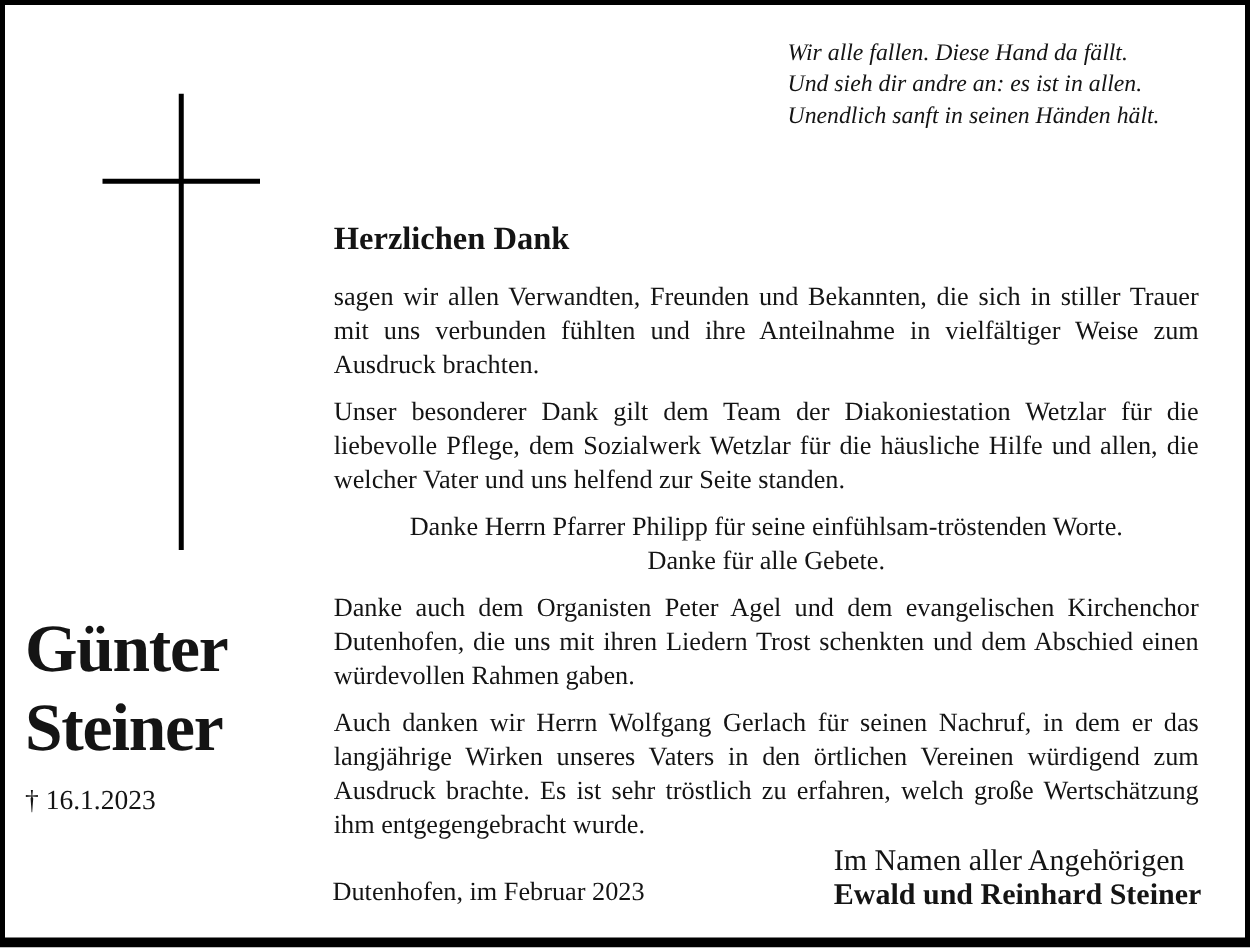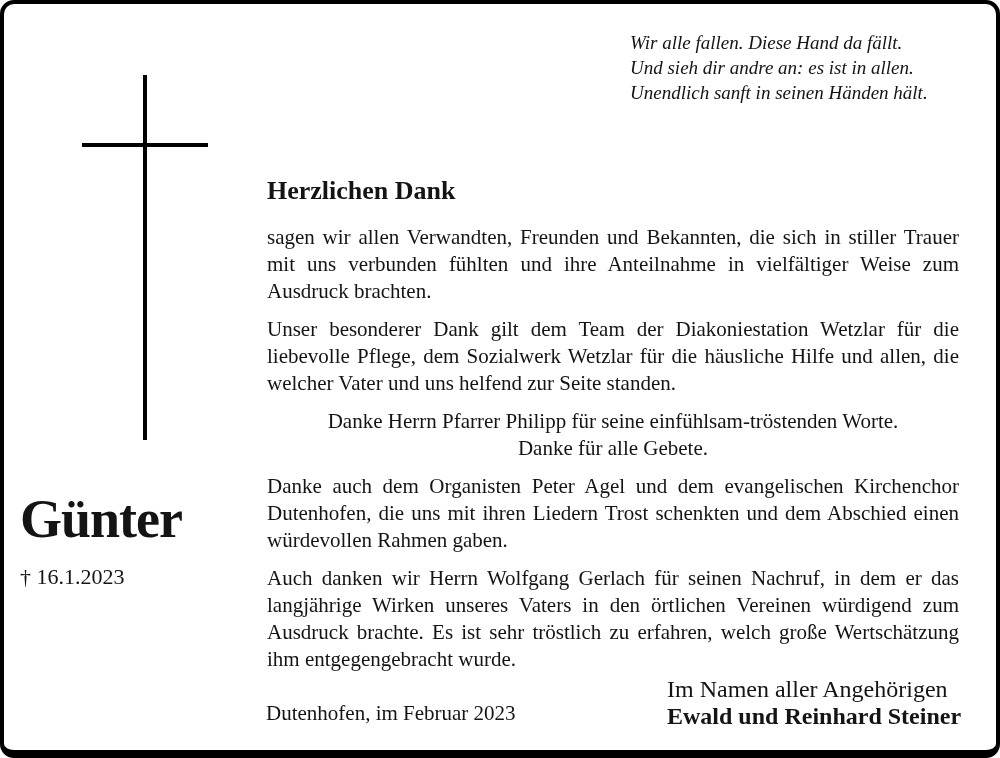--- a/index.html
+++ b/index.html
@@ -12,21 +12,20 @@
     width: 992px;
     height: 746px;
     background: #ffffff;
     border-left: 4px solid #000;
     border-top: 4px solid #000;
     border-right: 4px solid #000;
     border-bottom: 8px solid #000;
     font-family: "Liberation Serif", serif;
     color: #141414;
     overflow: hidden;
-    border-radius: 14px;
   }
   
   .poem {
     position: absolute;
     left: 626px;
     top: 26px;
     width: 332px;
     font-style: italic;
     font-size: 19px;
     line-height: 25px;
@@ -126,20 +125,21 @@
     <div>Unendlich sanft in seinen Händen hält.</div>
   </div>
 
   <div>
     <div class="cross-v"></div>
     <div class="cross-h"></div>
   </div>
 
   <div class="name-block">
     <div class="name-line">Günter</div>
+    <div class="name-line">Steiner</div>
     <div class="death-date">† 16.1.2023</div>
   </div>
 
   <div class="content">
     <h1 class="heading">Herzlichen Dank</h1>
     <p class="para">sagen wir allen Verwandten, Freunden und Bekannten, die sich in stiller Trauer mit uns verbunden fühlten und ihre Anteilnahme in vielfältiger Weise zum Ausdruck brachten.</p>
     <p class="para">Unser besonderer Dank gilt dem Team der Diakoniestation Wetzlar für die liebevolle Pflege, dem Sozialwerk Wetzlar für die häusliche Hilfe und allen, die welcher Vater und uns helfend zur Seite standen.</p>
     <div class="para-lines">
       <div>Danke Herrn Pfarrer Philipp für seine einfühlsam-tröstenden Worte.</div>
       <div>Danke für alle Gebete.</div>

